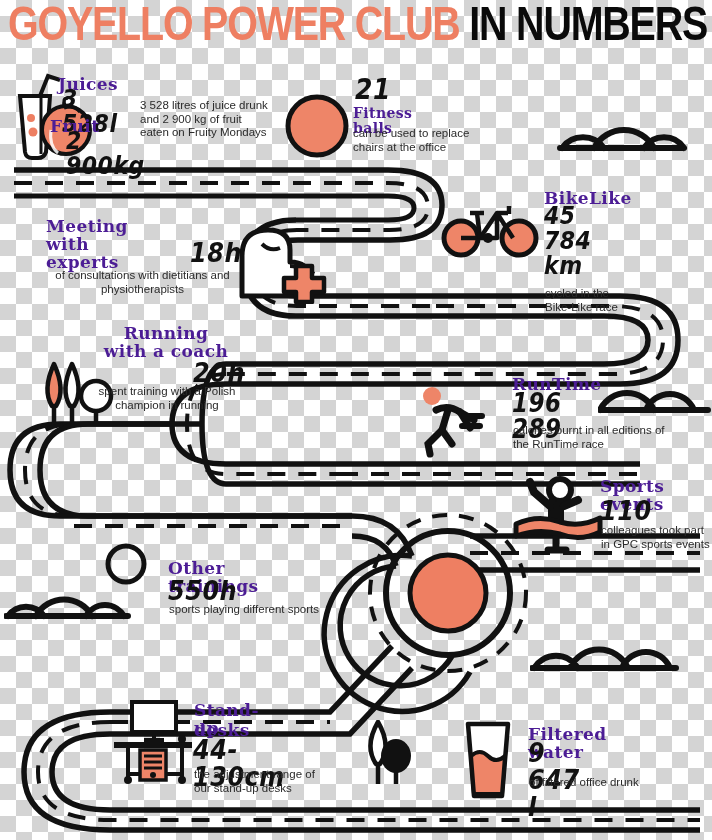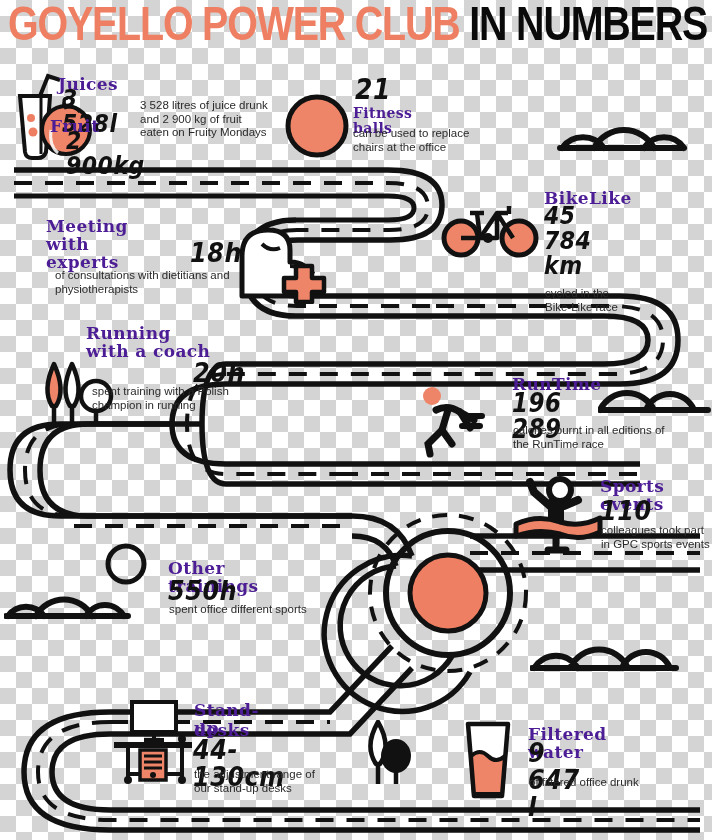--- a/index.html
+++ b/index.html
@@ -39,21 +39,21 @@
   .bignum{
     font-family:"DejaVu Sans", sans-serif;
     font-style:italic;font-weight:bold;
     color:#111;letter-spacing:.5px;line-height:1.0;
     transform:scaleY(1.12);transform-origin:left bottom;
   }
   .desc{
     font-family:"Liberation Sans", sans-serif;
     color:#2b2b2b;line-height:1.18;font-size:11.5px;
   }
-  .r{text-align:left;}
+  .r{text-align:center;}
   .l{text-align:left;}
 </style>
 </head>
 <body>
 
 <div id="stage">
 
   <svg class="lyr" viewBox="0 0 712 840">
     <g fill="none" stroke="#111111" stroke-width="5.5" stroke-linecap="butt">
 
@@ -217,21 +217,21 @@
       <path d="M4,48 Q26,38 48,46 Q68,52 88,42 L88,56 Q68,66 48,58 Q26,52 4,60 Z" fill="#EE8568" stroke="#111" stroke-width="5" stroke-linejoin="round"></path>
     </svg>
     <div class="script" style="position:absolute;left:600px;top:478px;font-size:17px;">Sports events</div>
     <div class="bignum" style="position:absolute;left:600px;top:500px;font-size:24px;">110</div>
     <div class="desc l" style="position:absolute;left:601px;top:524px;width:112px;">colleagues took part in GPC sports events</div>
   </div>
 
   <div class="blk">
     <div class="script" style="position:absolute;left:168px;top:560px;font-size:17px;">Other trainings</div>
     <div class="bignum" style="position:absolute;left:168px;top:580px;font-size:24px;">550h</div>
-    <div class="desc l" style="position:absolute;left:169px;top:603px;width:215px;">spent office different sports</div>
+    <div class="desc l" style="position:absolute;left:169px;top:603px;width:215px;">sports playing different sports</div>
   </div>
 
   <div class="blk">
     <svg style="position:absolute;left:110px;top:698px;" width="86" height="86" viewBox="0 0 86 86">
       <rect x="22" y="4" width="44" height="30" fill="#fff" stroke="#111" stroke-width="4"></rect>
       <path d="M44,34 L44,42 M34,42 L54,42" fill="none" stroke="#111" stroke-width="4"></path>
       <path d="M4,44 L82,44 L82,50 L4,50 Z" fill="#111"></path>
       <circle cx="72" cy="41" r="4" fill="#111"></circle>
       <path d="M18,50 L18,80 M72,50 L72,80 M18,76 L72,76" fill="none" stroke="#111" stroke-width="4"></path>
       <circle cx="18" cy="82" r="4" fill="#111"></circle>

